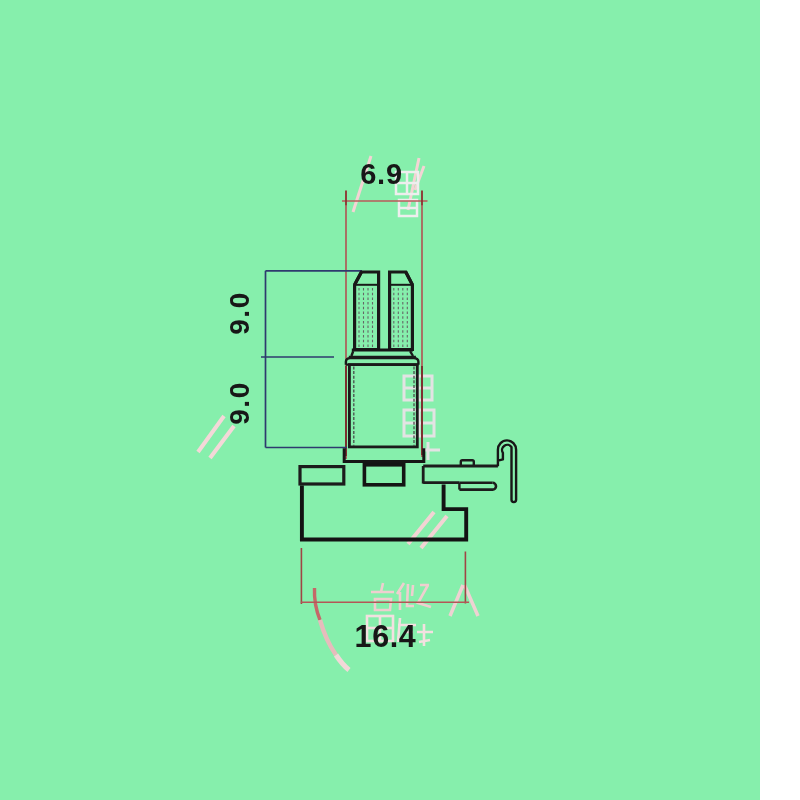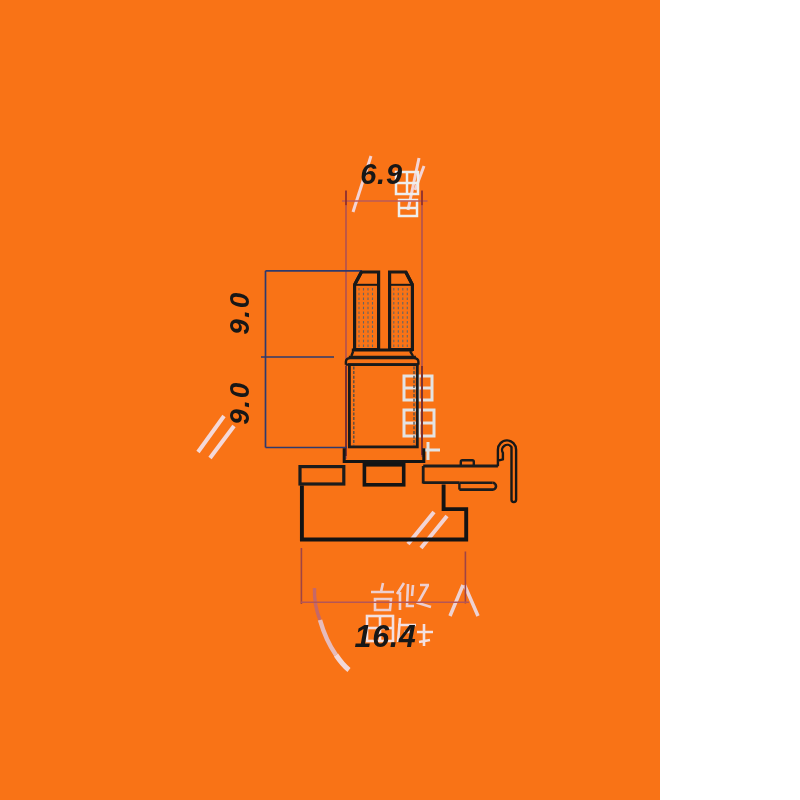--- a/index.html
+++ b/index.html
@@ -1,16 +1,16 @@
 <!DOCTYPE html>
 <html><head>
 <meta charset="utf-8">
 <style>
   html,body{margin:0;padding:0;background:#ffffff;}
-  #page{width:660px;height:800px;position:relative;background:#f97316;overflow:hidden;font-style:italic;}
+  #page{width:760px;height:800px;position:relative;background:#86efac;overflow:hidden;}
   svg{position:absolute;top:0;left:0;}
   text{font-family:"Liberation Sans",sans-serif;}
 </style>
 </head>
 <body>
 <div id="page">
 <svg width="800" height="800" viewBox="0 0 800 800">
 
   <g stroke="#f4d4d4" stroke-width="3" fill="none">
     <path d="M371,156 L353,212"></path>

